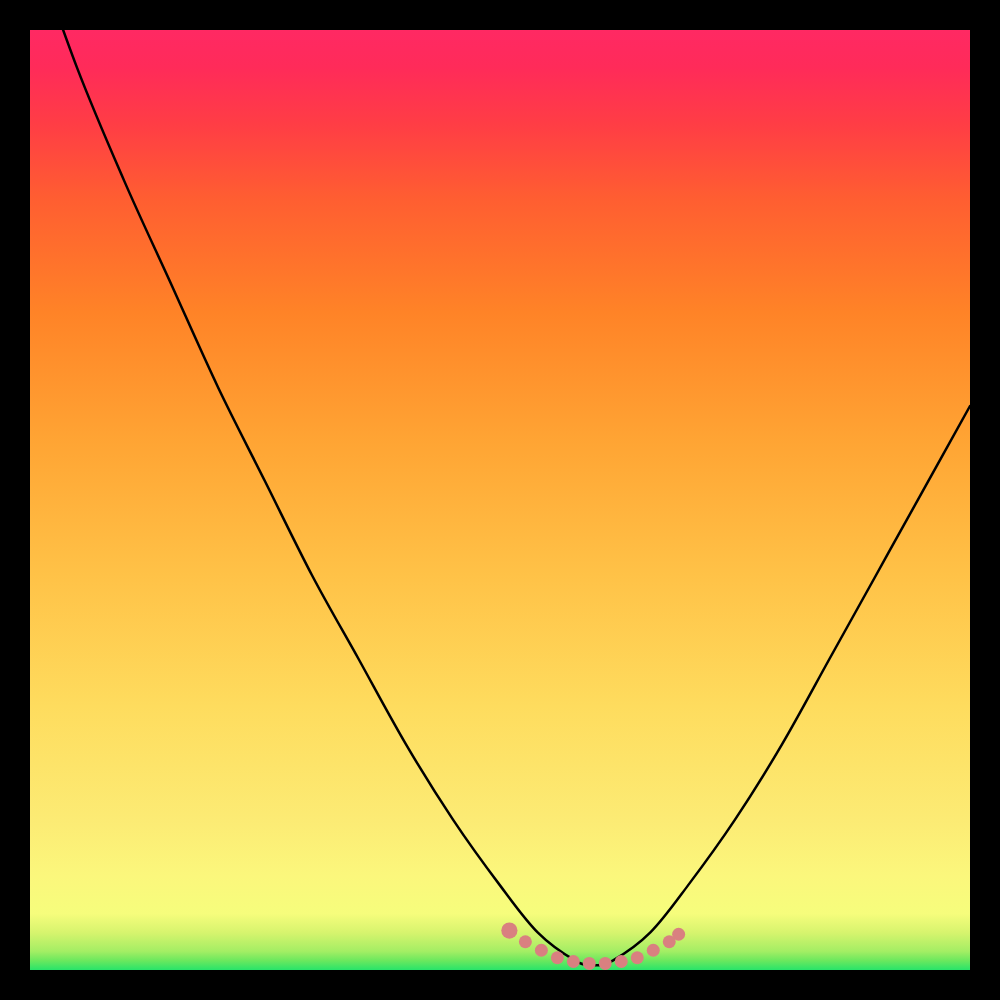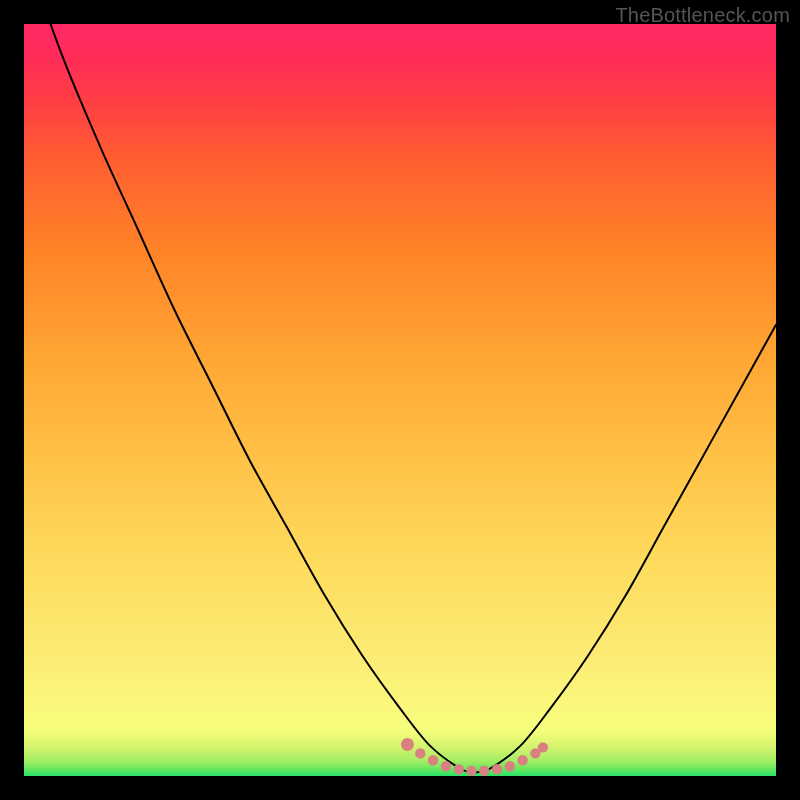--- a/index.html
+++ b/index.html
@@ -78,14 +78,13 @@
           <circle cx="447.4" cy="746.7" r="5.2" fill="#d98080"></circle>
           <circle cx="460.2" cy="746.7" r="5.2" fill="#d98080"></circle>
           <circle cx="473.0" cy="745.2" r="5.2" fill="#d98080"></circle>
           <circle cx="485.8" cy="742.2" r="5.2" fill="#d98080"></circle>
           <circle cx="498.6" cy="736.2" r="5.2" fill="#d98080"></circle>
           <circle cx="511.4" cy="729.4" r="5.2" fill="#d98080"></circle>
           <circle cx="518.9" cy="723.4" r="5.2" fill="#d98080"></circle>
         </g>
     </svg>
   </div>
-  <div class="watermark">TheBottleneck.com</div>
 </div>
 
 </body></html>

